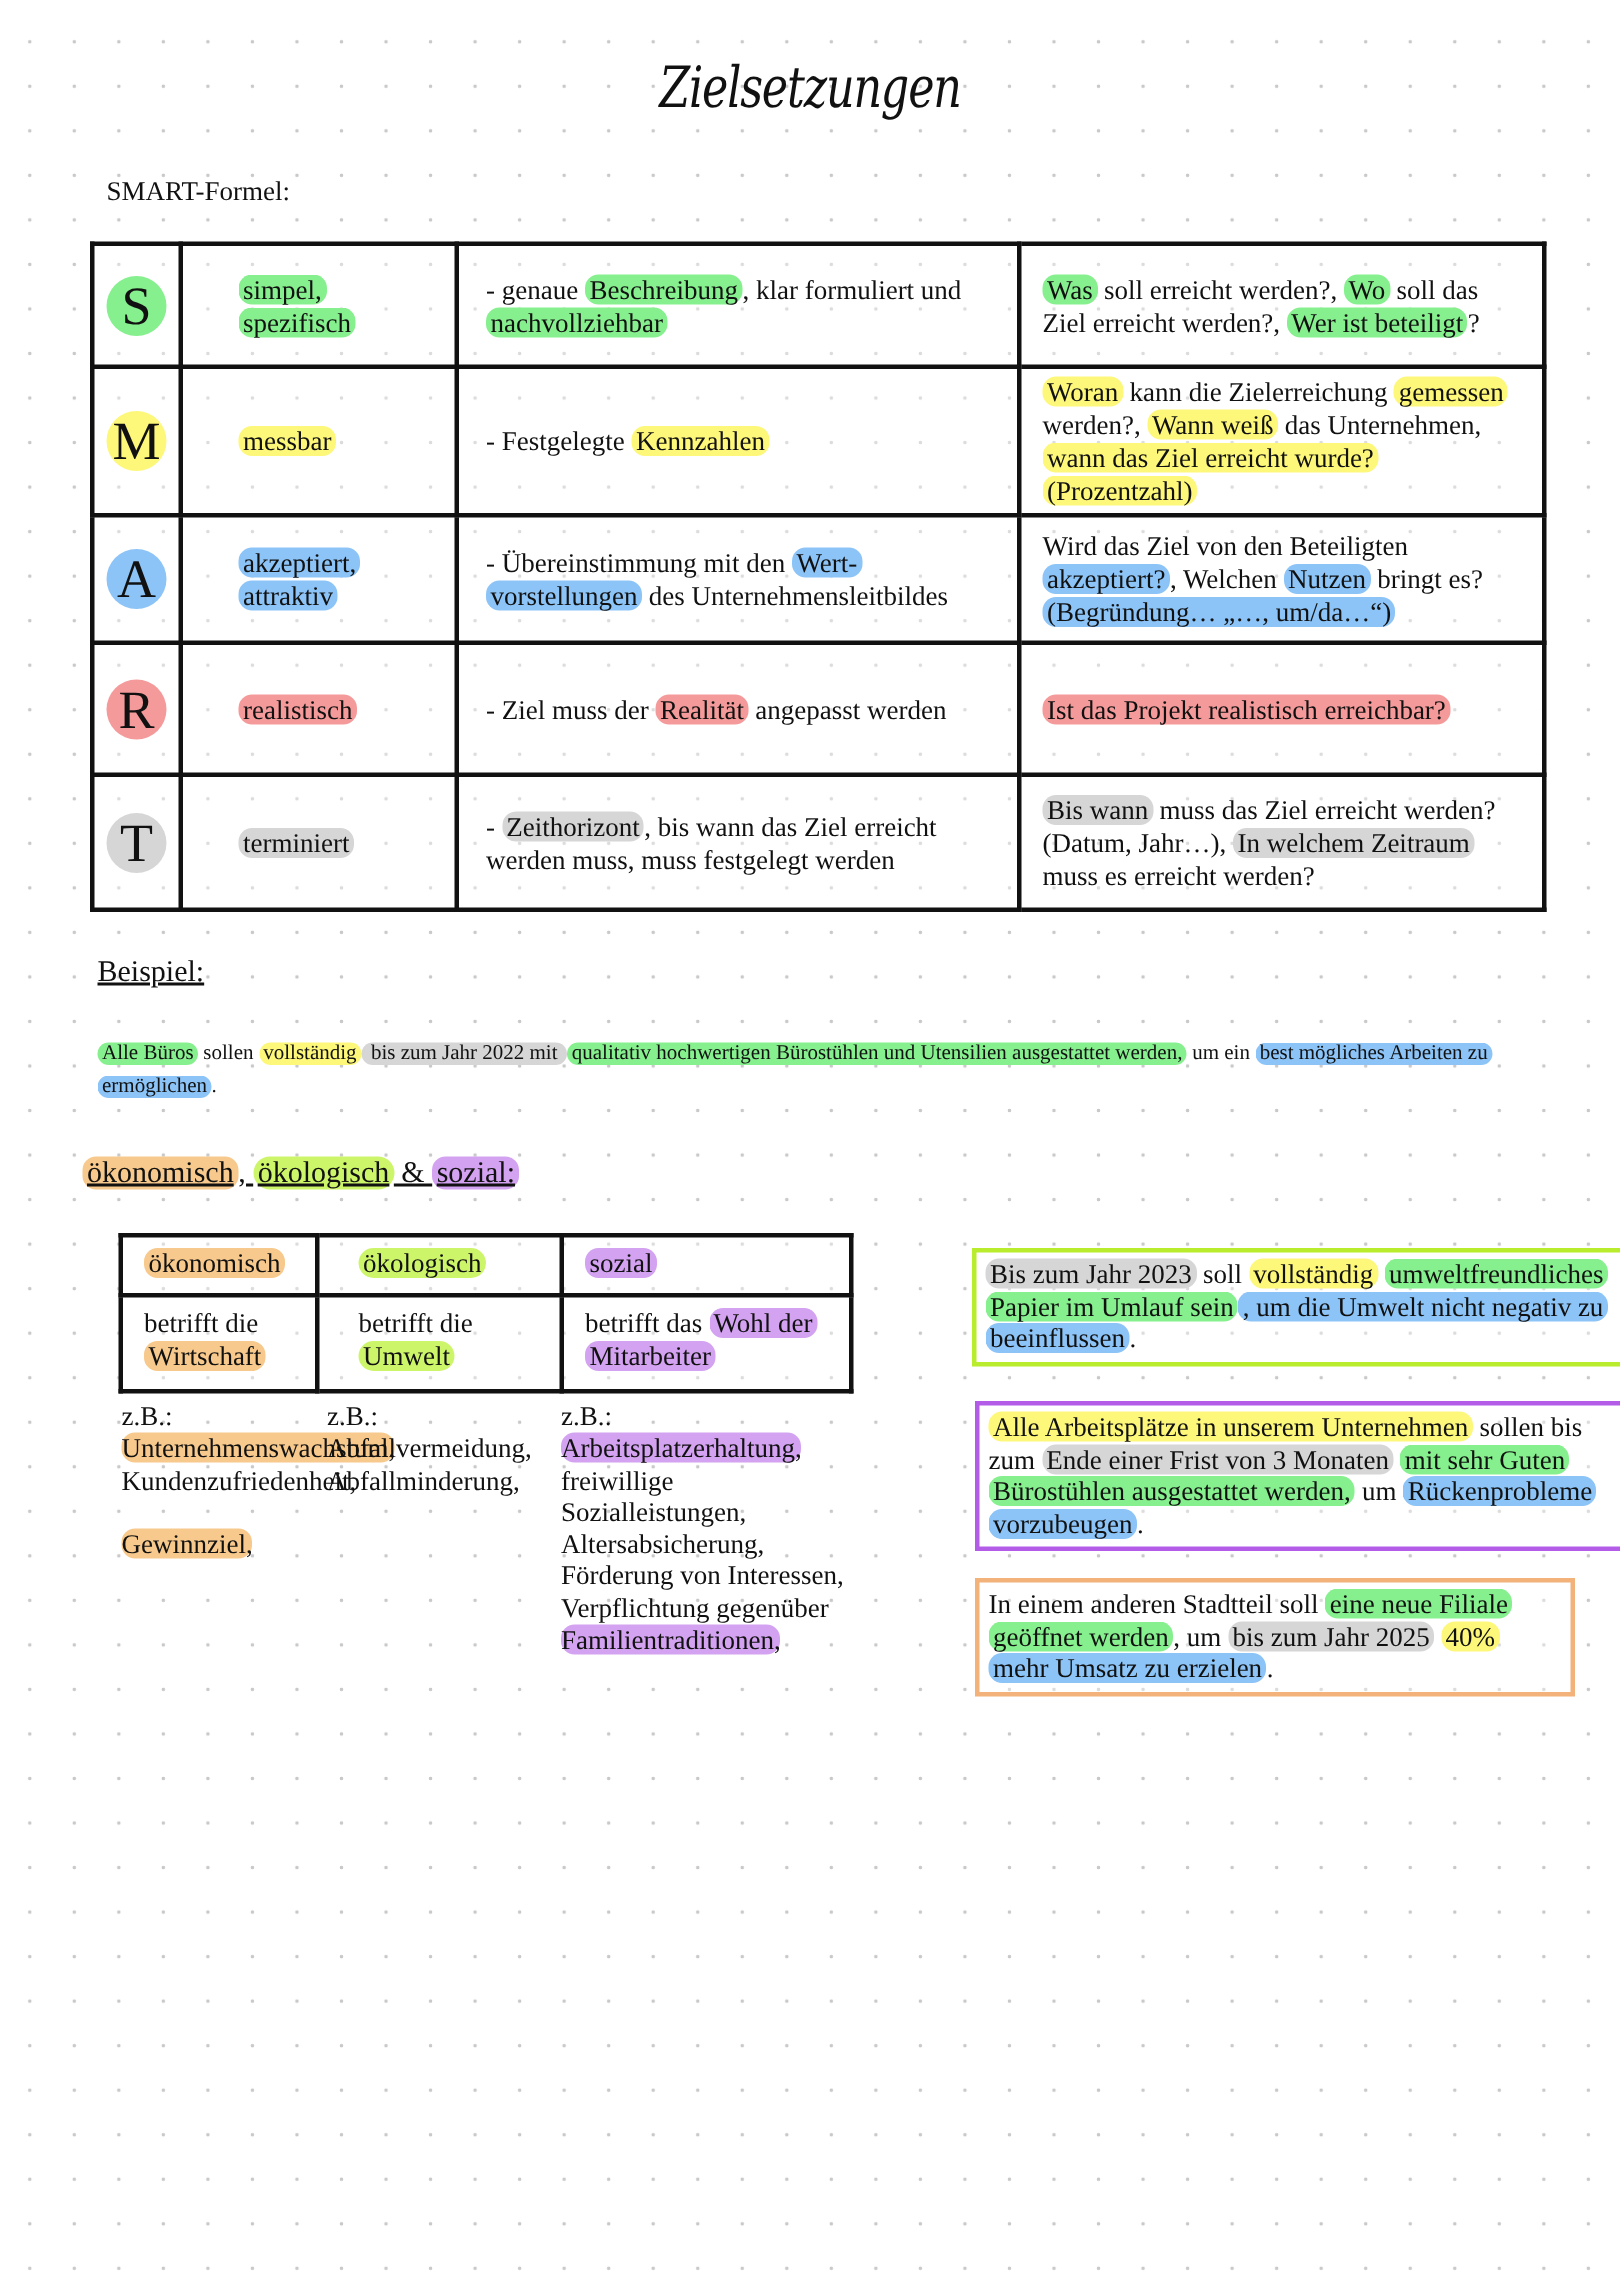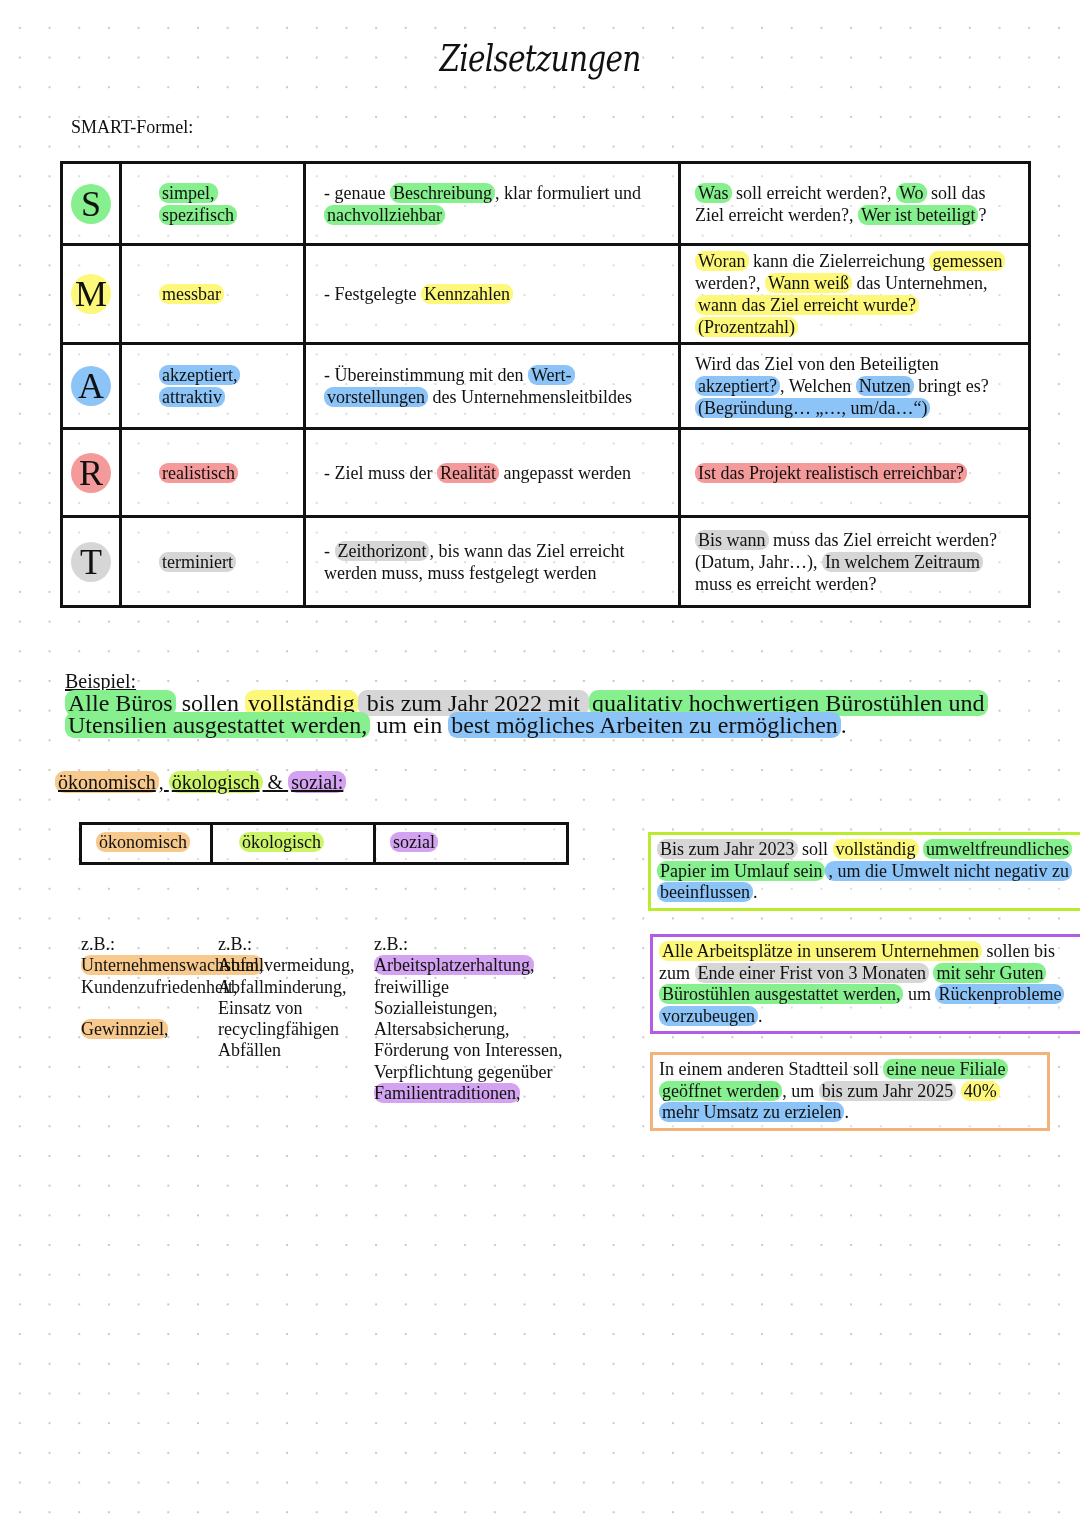--- a/index.html
+++ b/index.html
@@ -36,21 +36,21 @@
   table.smart td { border: 3px solid #111; padding: 4px 14px; vertical-align: middle; background: rgba(255,255,255,0.35); }
   table.smart td.letter { width: 36px; text-align: center; padding: 4px 8px; }
   table.smart td.word { width: 130px; padding-left: 37px; }
   table.smart td.desc { width: 340px; padding-left: 18px; }
   .circle {
     width: 40px; height: 40px; border-radius: 50%; display: inline-flex;
     align-items: center; justify-content: center; font-size: 36px; line-height: 1;
   }
 
   .section-h { font-size: 20px; text-decoration: underline; }
-  .para { font-size: 24px; line-height: 22px; }
+  .para { font-size: 14px; line-height: 22px; }
 
   table.dims {
     position: absolute; left: 79px; top: 822px; border-collapse: collapse; font-size: 18px; line-height: 22px;
   }
   table.dims td { border: 3px solid #111; padding: 6px 14px; vertical-align: top; background: rgba(255,255,255,0.35); }
   .ex { font-size: 18px; line-height: 21.3px; }
 
   .box { position: absolute; border: 3px solid; padding: 4px 6px; font-size: 18px; line-height: 21.5px; background: rgba(255,255,255,0.35); margin-left: 43px; }
 </style>
 </head>
@@ -87,47 +87,51 @@
   </tr>
   <tr style="height:90px">
     <td class="letter"><span class="circle" style="background:#d6d6d6">T</span></td>
     <td class="word"><span class="hl gr">terminiert</span></td>
     <td class="desc"><span>- </span><span class="hl gr">Zeithorizont</span><span>, bis wann das Ziel erreicht werden muss, muss festgelegt werden</span></td>
     <td><span class="hl gr">Bis wann</span><span> muss das Ziel erreicht werden? (Datum, Jahr…), </span><span class="hl gr">In welchem Zeitraum</span><span> muss es erreicht werden?</span></td>
   </tr>
 </tbody>
   </table>
 
-<div class="abs section-h" style="left:65px;top:670px;">Beispiel:</div>
+<div class="abs section-h" style="left:65px;top:637px;">Beispiel:</div>
 <div class="abs para" style="left:65px;top:692px;width:960px;"><span class="hl g">Alle Büros</span><span> sollen </span><span class="hl y">vollständig</span><span class="hl gr"> bis zum Jahr 2022 mit </span><span class="hl g">qualitativ hochwertigen Bürostühlen und Utensilien ausgestattet werden,</span><span> um ein </span><span class="hl b">best mögliches Arbeiten zu ermöglichen</span><span>.</span></div>
 
 <div class="abs section-h" style="left:55px;top:771px;"><span class="hl o">ökonomisch</span><span>, </span><span class="hl l">ökologisch</span><span> &amp; </span><span class="hl p">sozial:</span></div>
 
 <table class="dims">
   <tbody>
       <tr style="height:40px">
     <td style="width:100px"><span class="hl o">ökonomisch</span></td>
     <td style="width:120px;padding-left:26px"><span class="hl l">ökologisch</span></td>
     <td style="width:162px"><span class="hl p">sozial</span></td>
+  </tr>
+  <tr style="height:64px">
+    <td><span>betrifft die </span><br><span class="hl o">Wirtschaft</span></td>
+    <td style="padding-left:26px"><span>betrifft die </span><br><span class="hl l">Umwelt</span></td>
+    <td><span>betrifft das </span><span class="hl p">Wohl der Mitarbeiter</span></td>
   </tr>
 </tbody>
   </table>
 
 <div class="abs ex" style="left:81px;top:934px;width:128px;">
   <div>z.B.:</div>
   <span class="hl o" style="padding:0">Unternehmenswachstum,</span><br>
   <span>Kundenzufriedenheit,</span><br>
   <br>
   <span class="hl o" style="padding:0">Gewinnziel,</span>
 </div>
 <div class="abs ex" style="left:218px;top:934px;width:145px;">
   <div>z.B.:</div>
   <span>Abfallvermeidung,</span><br>
   <span>Abfallminderung,</span><br>
-  <span>Einsatz von recyclingfähigen Abfällen</span>
 </div>
 <div class="abs ex" style="left:374px;top:934px;width:195px;">
   <div>z.B.:</div>
   <span class="hl p" style="padding:0">Arbeitsplatzerhaltung,</span><br>
   <span>freiwillige Sozialleistungen,</span><br>
   <span>Altersabsicherung,</span><br>
   <span>Förderung von Interessen, Verpflichtung gegenüber</span><br>
   <span class="hl p" style="padding:0">Familientraditionen,</span>
 </div>
 

